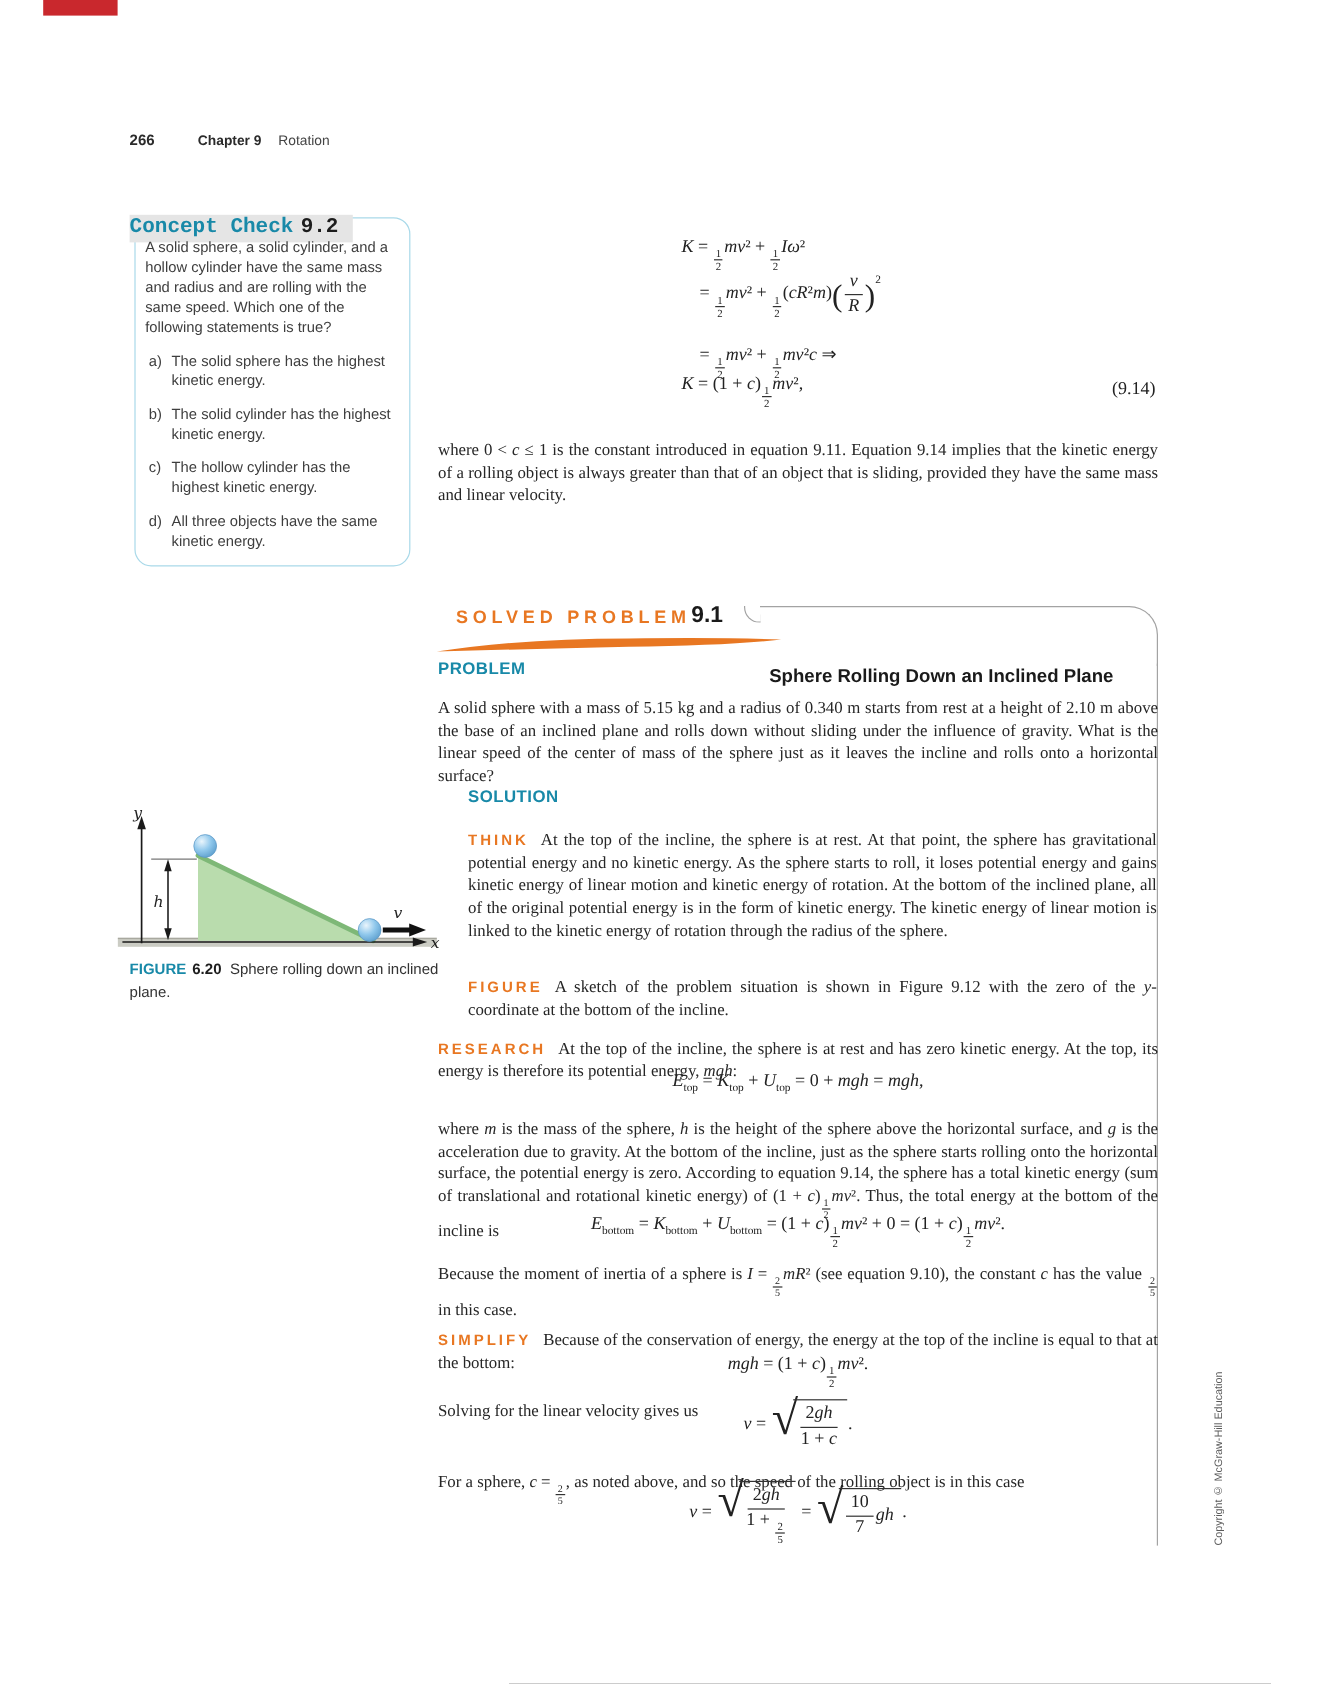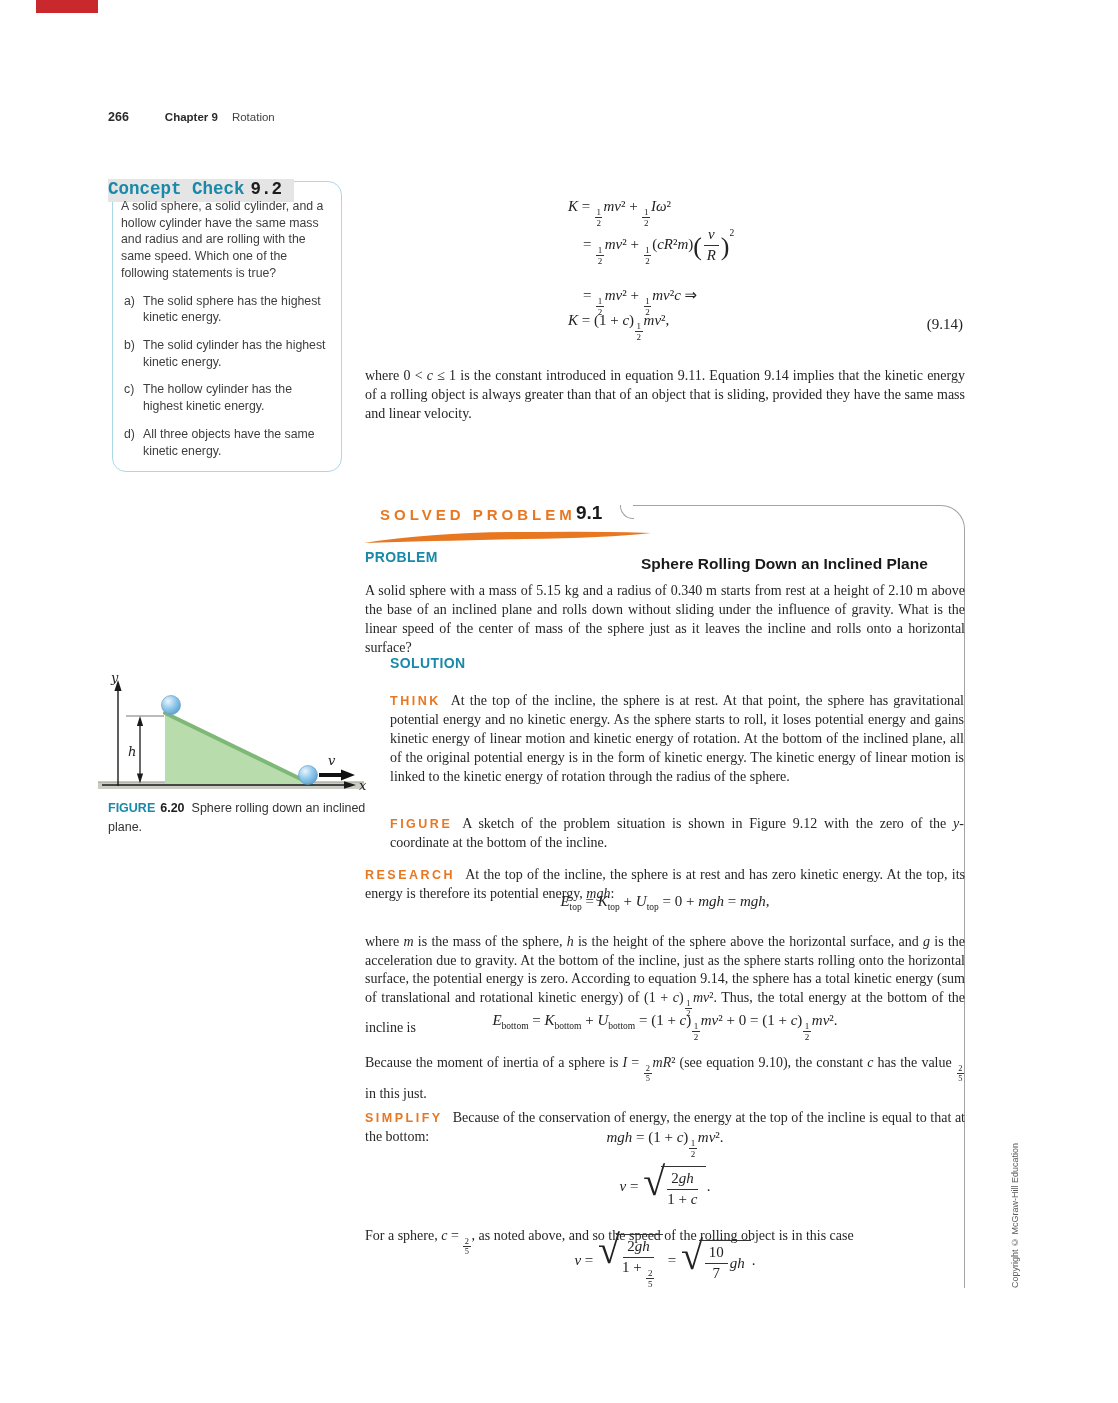--- a/index.html
+++ b/index.html
@@ -206,29 +206,30 @@
         <span class="fn2">1</span>
         <span>2</span>
       </span><i>mv</i><span>².</span></div>
 
   <p class="body-p p-because"><span>Because the moment of inertia of a sphere is </span><i>I</i><span> = </span><span class="sf">
         <span class="fn2">2</span>
         <span>5</span>
       </span><i>mR</i><span>² (see equation 9.10), the constant </span><i>c</i><span> has the value </span><span class="sf">
         <span class="fn2">2</span>
         <span>5</span>
-      </span><span> in this just.</span></p>
+      </span><span> in this case.</span></p>
 
   <p class="body-p p-simplify"><span class="slabel">SIMPLIFY</span><span>Because of the conservation of energy, the energy at the top of the incline is equal to that at the bottom:</span></p>
 
   <div class="eq eq-mgh"><i>mgh</i><span> = (1 + </span><i>c</i><span>)</span><span class="sf">
         <span class="fn2">1</span>
         <span>2</span>
       </span><i>mv</i><span>².</span></div>
 
+  <p class="body-p p-solving">Solving for the linear velocity gives us</p>
 
   <div class="eq eq-v1"><i>v</i><span> = </span><span class="sq">
         <span class="rad">√</span>
         <span class="cnt">
           <span class="fr">
             <span class="fn"><span>2</span><i>gh</i></span>
             <span class="fd"><span>1 + </span><i>c</i></span>
           </span>
         </span>
       </span><span>.</span></div>

